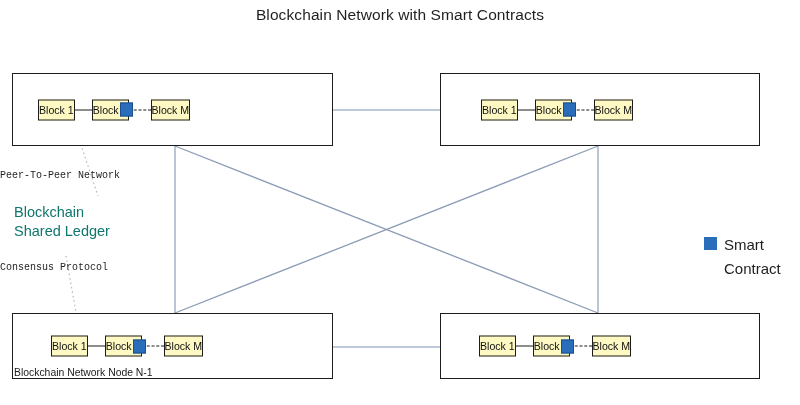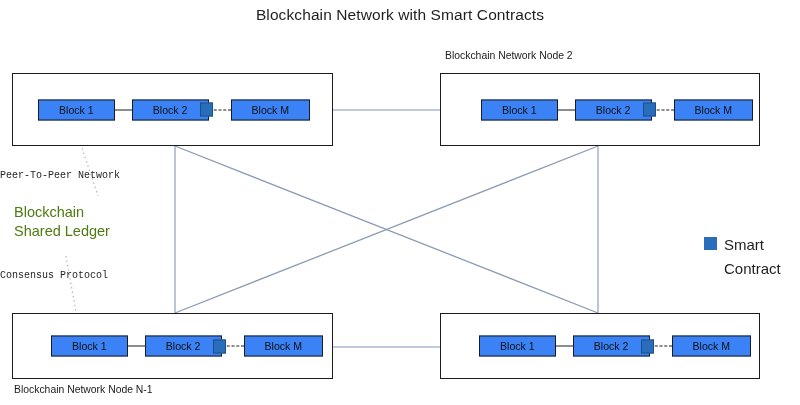--- a/index.html
+++ b/index.html
@@ -50,26 +50,26 @@
     position: absolute;
     top: 50%;
     transform: translateY(-50%);
     display: flex;
     align-items: center;
   }
   .block {
     position: relative;
     box-sizing: border-box;
     border: 1.5px solid #1c1c1c;
-    background: #3b82f6;
+    background: #fef9c3;
     height: 21px;
     line-height: 18px;
     font-size: 10.6px;
     color: #111111;
-    padding: 0 20px;
+    padding: 0 0;
     white-space: nowrap;
   }
   .contract-chip {
     position: absolute;
     right: -5px;
     top: 50%;
     transform: translateY(-50%);
     width: 13px;
     height: 14px;
     background: #2a6ebb;
@@ -90,21 +90,21 @@
     position: absolute;
     font-size: 10px;
     color: #1f1f1f;
     white-space: nowrap;
     text-align: left;
     font-family: Liberation Mono, monospace;
   }
   .side-label {
     position: absolute;
     font-size: 14.5px;
-    color: #4d7c0f;
+    color: #0f766e;
     line-height: 19px;
   }
   .legend {
     position: absolute;
     display: flex;
     align-items: flex-start;
   }
   .legend-swatch {
     width: 13px;
     height: 13px;
@@ -148,21 +148,20 @@
       <div class="link-solid"></div>
       <div class="block">
         <span>Block 2</span>
         <span class="contract-chip"></span>
       </div>
       <div class="link-dashed"></div>
       <div class="block">Block M</div>
     </div>
   </div>
 
-  <div class="node-label" style="left:445px; top:50px;">Blockchain Network Node 2</div>
   <div class="node" style="left:440px; top:73px; width:320px; height:73px;">
     <div class="chain" style="left:40px;">
       <div class="block">Block 1</div>
       <div class="link-solid"></div>
       <div class="block">
         <span>Block 2</span>
         <span class="contract-chip"></span>
       </div>
       <div class="link-dashed"></div>
       <div class="block">Block M</div>
@@ -174,37 +173,37 @@
       <div class="block">Block 1</div>
       <div class="link-solid"></div>
       <div class="block">
         <span>Block 2</span>
         <span class="contract-chip"></span>
       </div>
       <div class="link-dashed"></div>
       <div class="block">Block M</div>
     </div>
   </div>
-  <div class="node-label" style="left:14px; top:384px;">Blockchain Network Node N-1</div>
+  <div class="node-label" style="left:14px; top:367px;">Blockchain Network Node N-1</div>
 
   <div class="node" style="left:440px; top:313px; width:320px; height:66px;">
     <div class="chain" style="left:38px;">
       <div class="block">Block 1</div>
       <div class="link-solid"></div>
       <div class="block">
         <span>Block 2</span>
         <span class="contract-chip"></span>
       </div>
       <div class="link-dashed"></div>
       <div class="block">Block M</div>
     </div>
   </div>
 
   <div class="center-label" style="left:0; top:170px; width:800px;">Peer-To-Peer Network</div>
-  <div class="center-label" style="left:0; top:270px; width:748px;">Consensus Protocol</div>
+  <div class="center-label" style="left:0; top:262px; width:748px;">Consensus Protocol</div>
 
   <div class="side-label" style="left:14px; top:203px; white-space:pre-line;">Blockchain
 Shared Ledger</div>
 
   <div class="legend" style="left:704px; top:233px;">
     <div class="legend-swatch"></div>
     <div class="legend-text">Smart
 Contract</div>
   </div>
 

